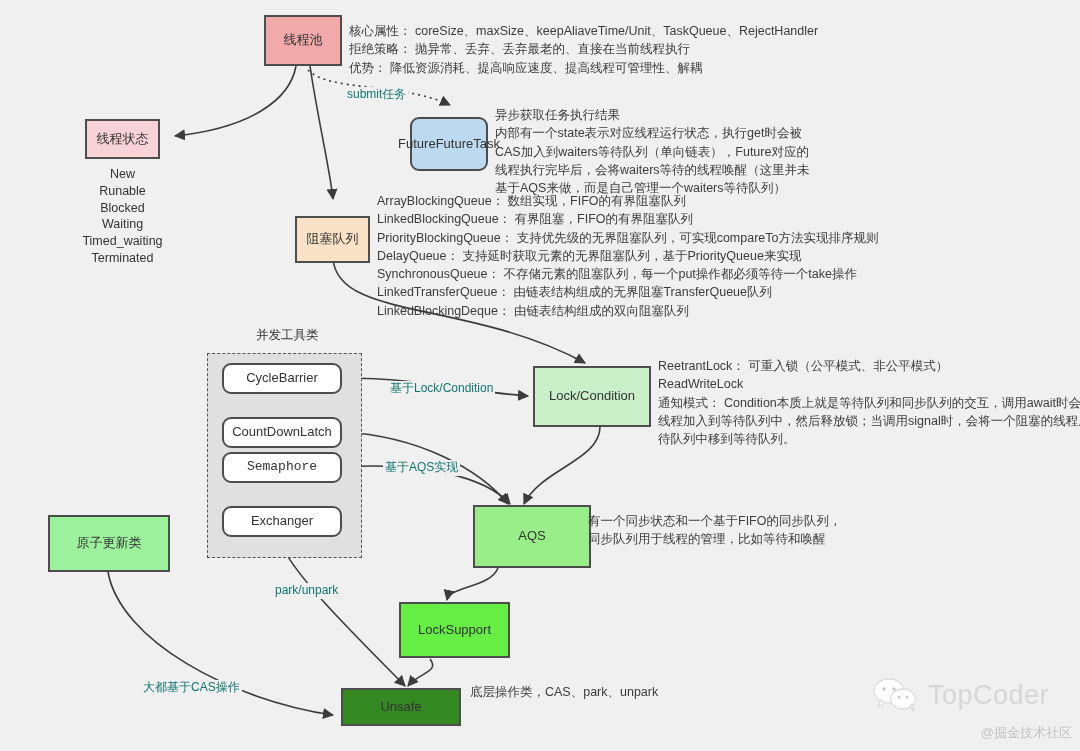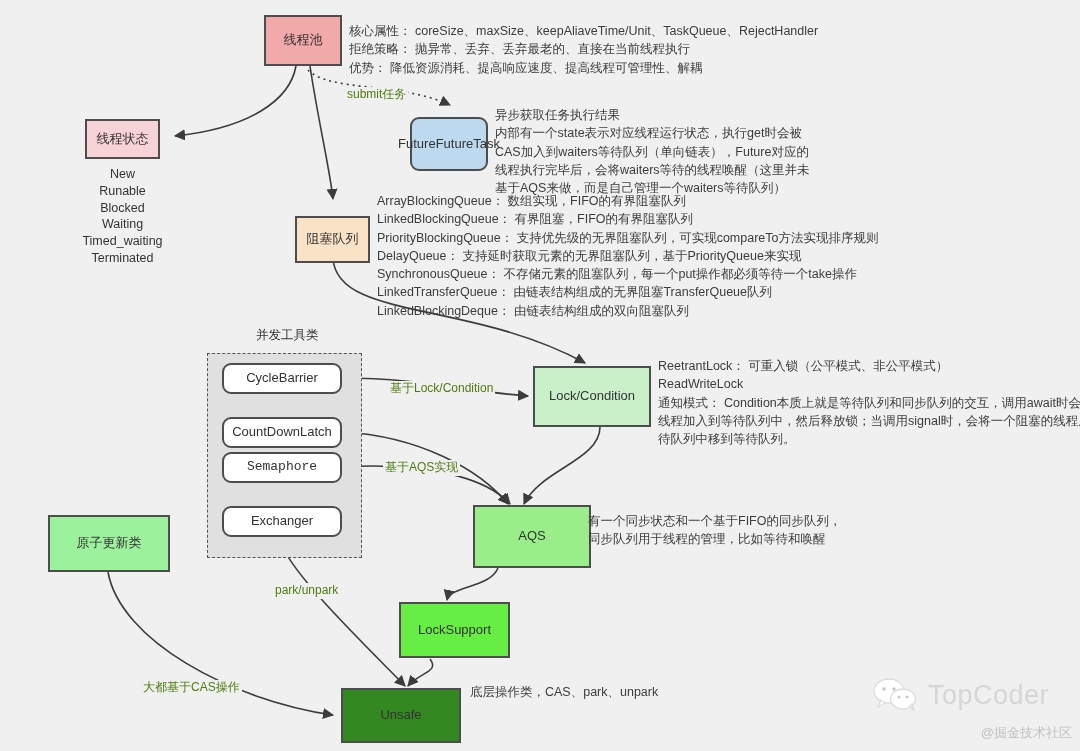--- a/index.html
+++ b/index.html
@@ -44,21 +44,21 @@
   .note {
     position: absolute;
     font-size: 12.5px;
     line-height: 1.46;
     color: #3c3c3c;
     white-space: pre;
   }
   .edge-label {
     position: absolute;
     font-size: 12px;
-    color: #4d7c0f;
+    color: #0f766e;
     background: #f0f0f0;
     padding: 0 2px;
     white-space: nowrap;
     line-height: 1.3;
     text-align: right;
   }
   .plain-label {
     position: absolute;
     font-size: 12.5px;
     color: #333333;
@@ -169,21 +169,21 @@
   </div>
 
   <div class="node" style="left:473px; top:505px; width:118px; height:63px; background:#99ee8a;">
     <span>AQS</span>
   </div>
 
   <div class="node" style="left:399px; top:602px; width:111px; height:56px; background:#66ee44;">
     <span>LockSupport</span>
   </div>
 
-  <div class="node" style="left:341px; top:688px; width:120px; height:55px; background:#338822;">
+  <div class="node" style="left:341px; top:688px; width:120px; height:38px; background:#338822;">
     <span>Unsafe</span>
   </div>
 
   <div class="node" style="left:48px; top:515px; width:122px; height:57px; background:#9cf29c;">
     <span>原子更新类</span>
   </div>
 
   <div class="node rounded" style="left:222px; top:363px; width:120px; height:31px; background:#ffffff;">
     <span>CycleBarrier</span>
   </div>

